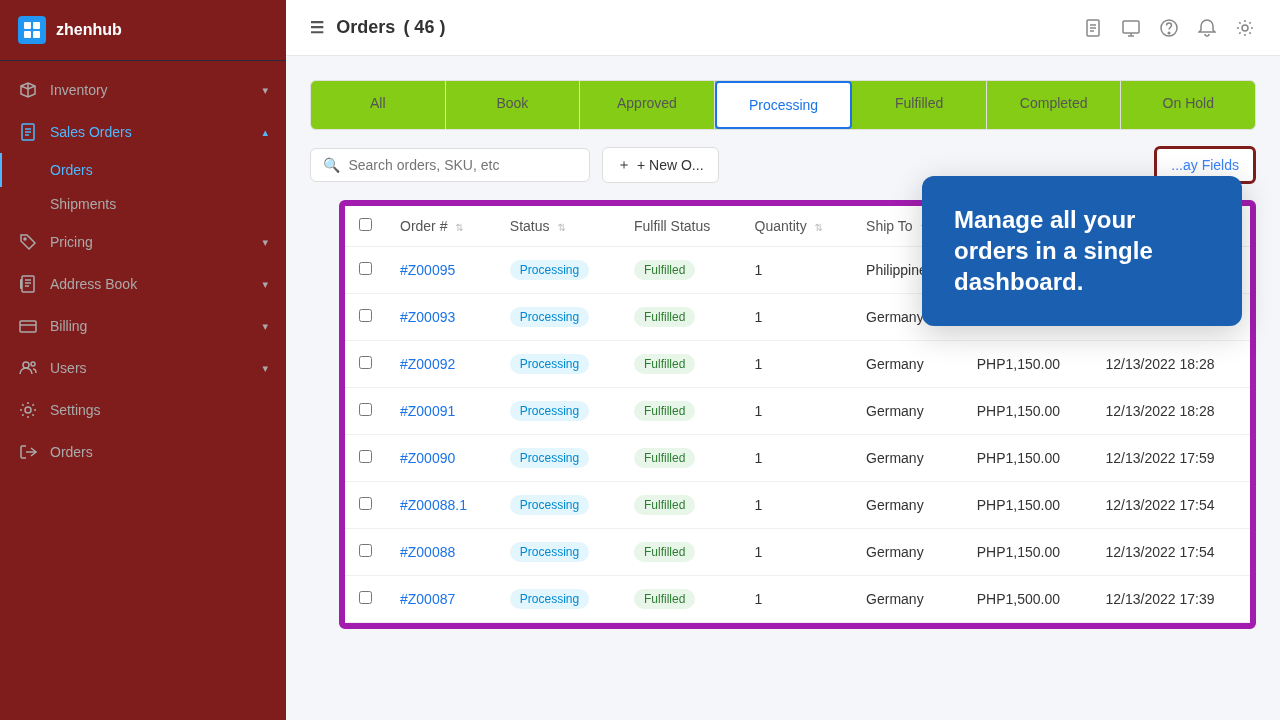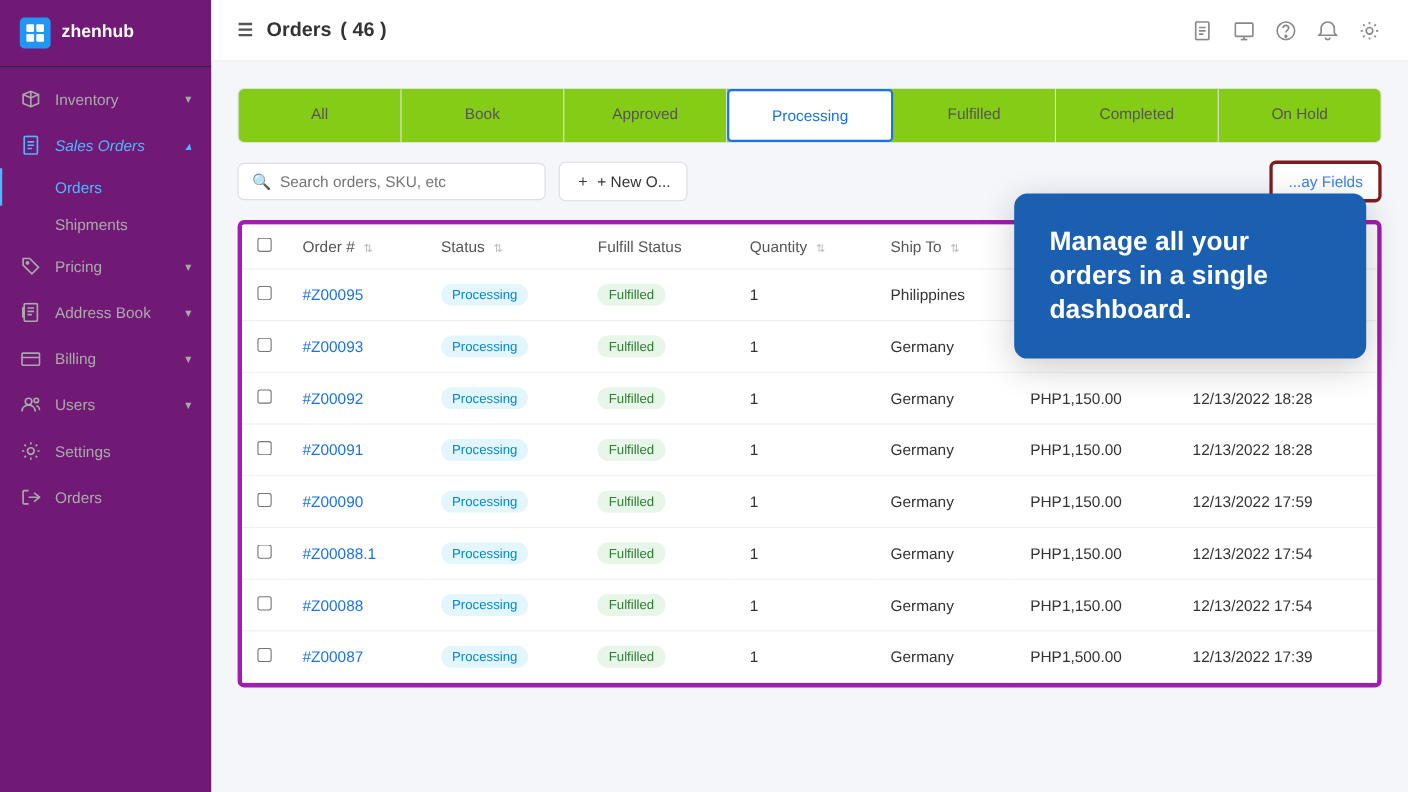--- a/index.html
+++ b/index.html
@@ -1,21 +1,21 @@
 <!DOCTYPE html>
 <html><head>
   <meta charset="utf-8">
   <style>
     * { box-sizing: border-box; margin: 0; padding: 0; }
     body { font-family: -apple-system, BlinkMacSystemFont, 'Segoe UI', sans-serif; display: flex; height: 720px; overflow: hidden; background: #f5f6fa; }
 
     
     .sidebar {
-      width: 192px;
-      background: #701a75;
+      width: 286px;
+      background: #7f1d1d;
       color: #ccc;
       display: flex;
       flex-direction: column;
       flex-shrink: 0;
       height: 720px;
       overflow-y: auto;
     }
     .sidebar-logo {
       display: flex;
       align-items: center;
@@ -52,21 +52,21 @@
     .nav-item .chevron { margin-left: auto; font-size: 11px; }
     .nav-sub-item {
       display: flex;
       align-items: center;
       padding: 9px 18px 9px 50px;
       cursor: pointer;
       color: #aaa;
       font-size: 14px;
     }
     .nav-sub-item.active { color: #4db8ff; border-left: 2px solid #4db8ff; padding-left: 48px; }
-    .nav-item.expanded { color: #4db8ff; font-style: italic; }
+    .nav-item.expanded { color: #4db8ff; }
 
     
     .main {
       flex: 1;
       display: flex;
       flex-direction: column;
       overflow: hidden;
     }
 
     
@@ -186,23 +186,24 @@
       border-radius: 6px;
       padding: 8px 14px;
       font-size: 14px;
       color: #3b82f6;
       cursor: pointer;
     }
 
     
     .table-container {
       background: #fff;
-      border: 4px solid #a21caf;
+      border: 6px solid #a21caf;
       border-radius: 6px;
       overflow: auto;
+      margin-left: 29px;
     }
     table {
       width: 100%;
       border-collapse: collapse;
       font-size: 14px;
     }
     thead tr {
       background: #fff;
       border-bottom: 1px solid #eee;
     }

